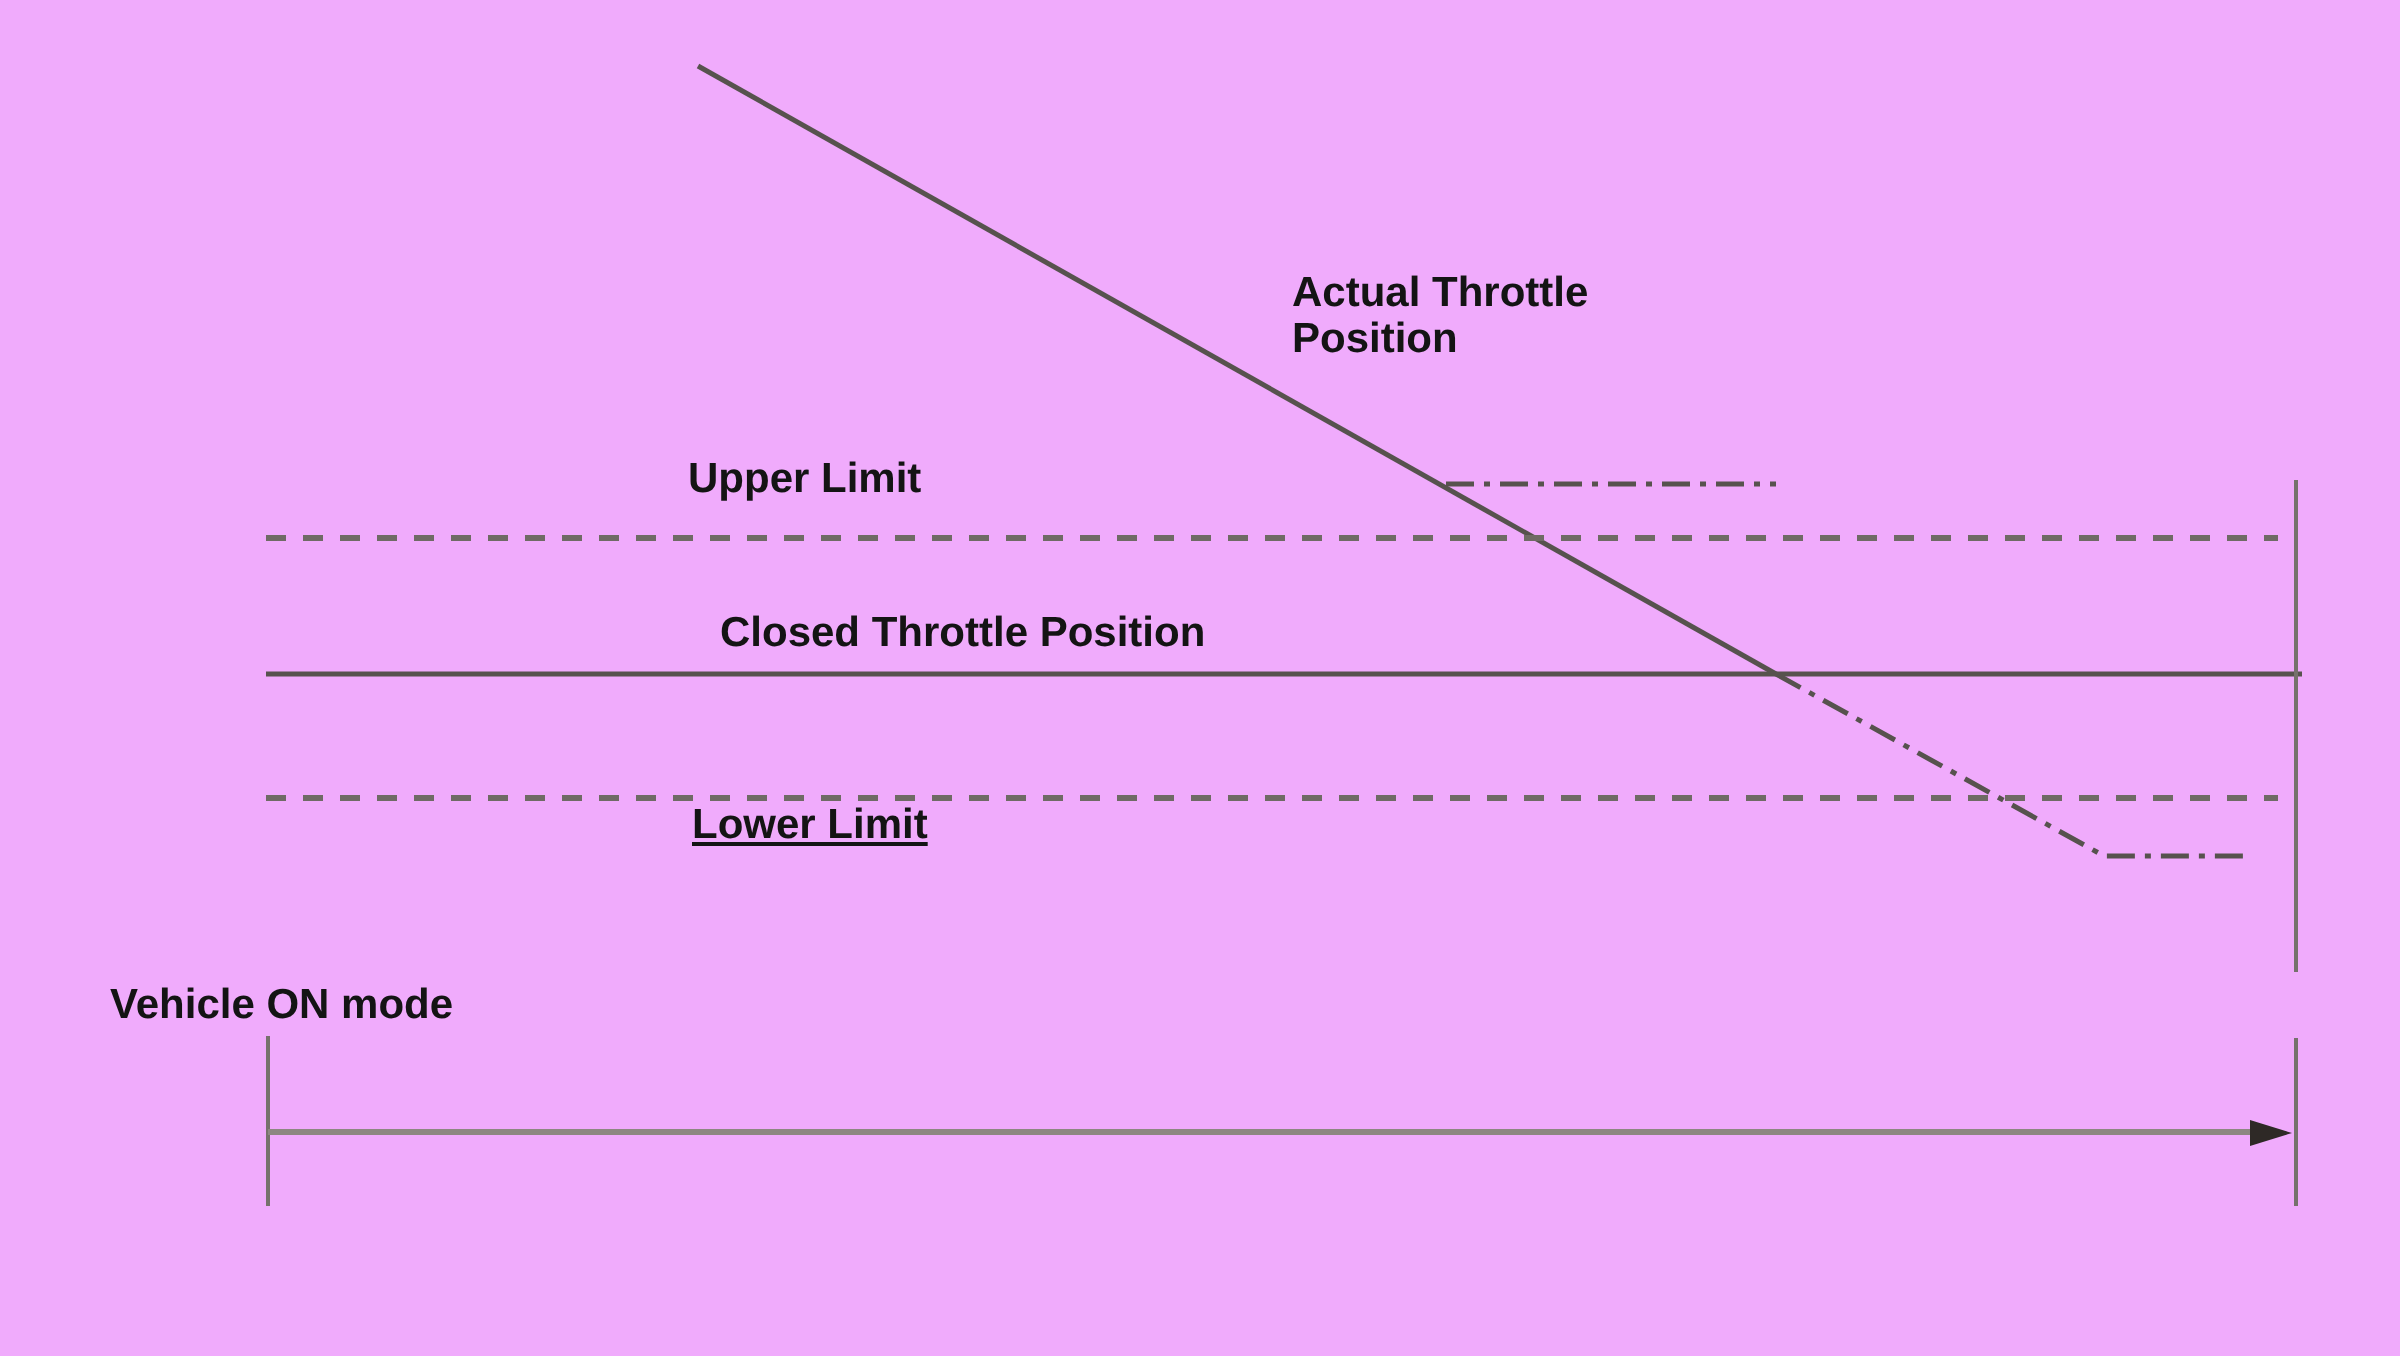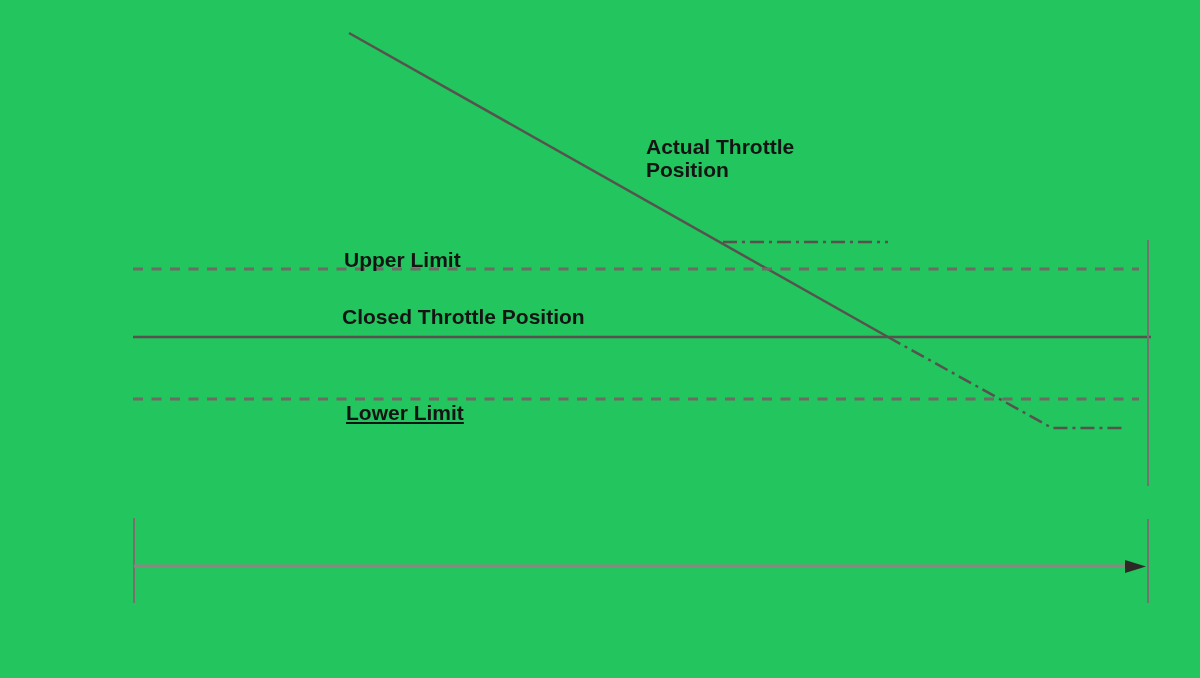--- a/index.html
+++ b/index.html
@@ -8,39 +8,39 @@
     width: 1200px;
     height: 678px;
     background: #ffffff;
     overflow: hidden;
     font-family: "Liberation Sans", "DejaVu Sans", sans-serif;
   }
   .diagram-stage {
     position: relative;
     width: 1200px;
     height: 678px;
-    background: #22c55e;
+    background: #f0abfc;
   }
   .diagram-stage svg {
     position: absolute;
     left: 0;
     top: 0;
   }
   .lbl {
     position: absolute;
     font-weight: bold;
     font-size: 21px;
     line-height: 23px;
     color: #141414;
     white-space: pre-line;
     letter-spacing: 0px;
   }
   .lbl-actual-throttle   { left: 646px; top: 135px; }
-  .lbl-upper-limit       { left: 344px; top: 248px; }
-  .lbl-closed-throttle   { left: 342px; top: 305px; }
+  .lbl-upper-limit       { left: 344px; top: 228px; }
+  .lbl-closed-throttle   { left: 360px; top: 305px; }
   .lbl-lower-limit       { left: 346px; top: 401px; text-decoration: underline; }
   .lbl-vehicle-on        { left: 55px;  top: 491px; }
   .lbl-detection-time    { left: 572px; top: 526px; }
 </style>
 </head>
 <body>
 
 <div class="diagram-stage">
 
   <svg width="1200" height="678" viewBox="0 0 1200 678">
@@ -70,15 +70,16 @@
 
   <div class="lbl lbl-actual-throttle">Actual Throttle
 Position</div>
 
   <div class="lbl lbl-upper-limit">Upper Limit</div>
 
   <div class="lbl lbl-closed-throttle">Closed Throttle Position</div>
 
   <div class="lbl lbl-lower-limit">Lower Limit</div>
 
+  <div class="lbl lbl-vehicle-on">Vehicle ON mode</div>
 
 
 </div>
 
 </body></html>

